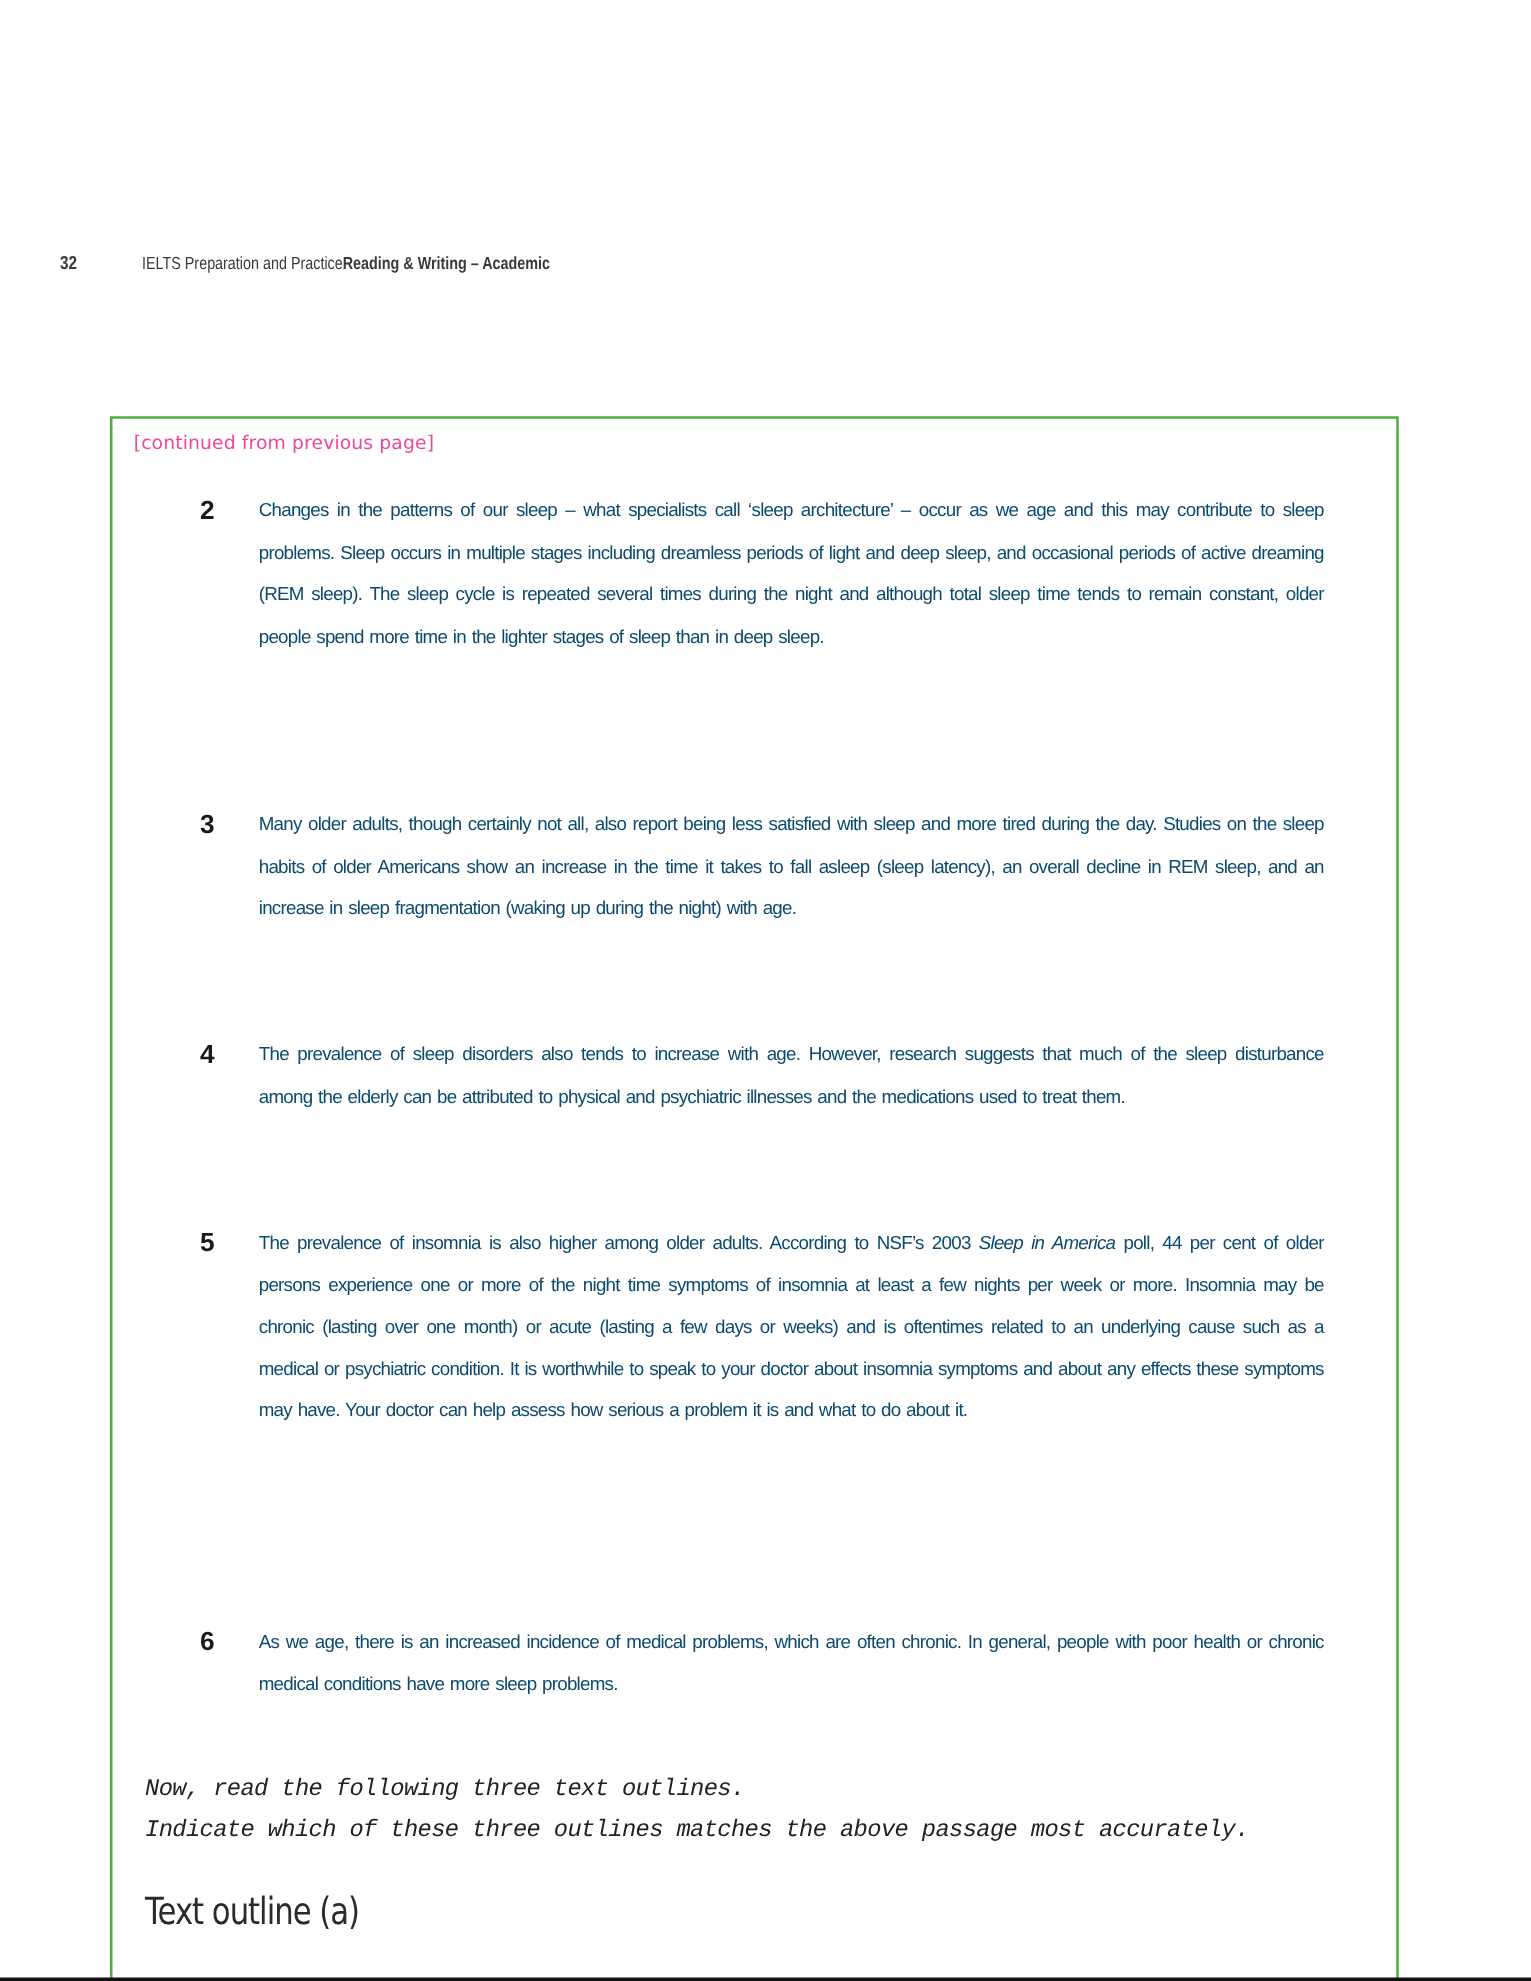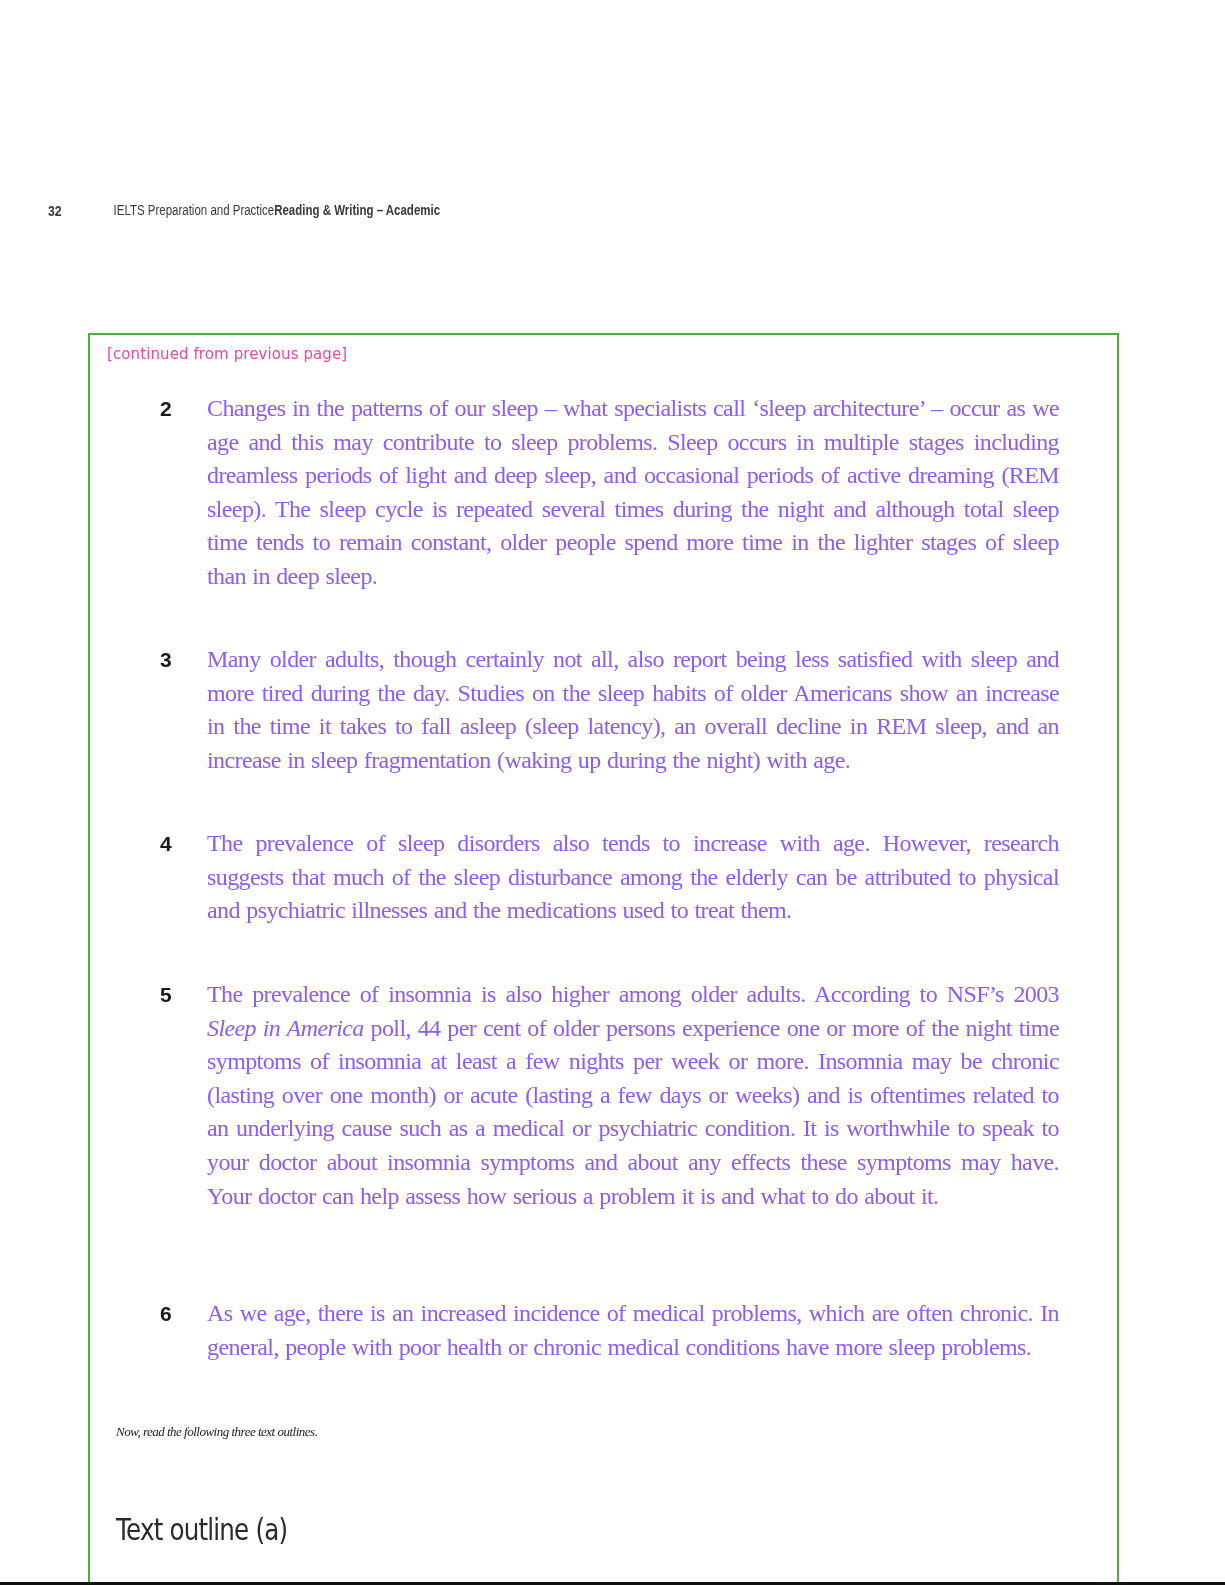--- a/index.html
+++ b/index.html
@@ -68,36 +68,36 @@
       font-family: "Liberation Sans", sans-serif;
       font-weight: bold;
       font-size: 21px;
       line-height: 33.6px;
       color: #1a1a1a;
     }
     .para-text {
       position: absolute;
       left: 117px;
       width: 852px;
-      font-family: Liberation Serif, serif;
-      font-size: 24px;
+      font-family: Liberation Sans, sans-serif;
+      font-size: 15px;
       line-height: 33.6px;
       text-align: justify;
-      color: #8b5cf6;
+      color: #0c4a6e;
       letter-spacing: -0.6px;
       word-spacing: 1px;
     }
     .para-text em { font-style: italic; }
     .instructions {
       position: absolute;
       left: 26px;
       width: 960px;
-      font-family: Liberation Serif, serif;
+      font-family: Liberation Mono, monospace;
       font-style: italic;
-      font-size: 13px;
+      font-size: 19px;
       line-height: 33px;
       color: #222;
       letter-spacing: -0.5px;
     }
     .outline-heading {
       position: absolute;
       left: 26px;
       top: 1177px;
       font-family: "DejaVu Sans", sans-serif;
       font-size: 30px;
@@ -147,18 +147,19 @@
     <div class="para-text"><span>The prevalence of insomnia is also higher among older adults. According to NSF’s 2003 </span><em>Sleep in America</em><span> poll, 44 per cent of older persons experience one or more of the night time symptoms of insomnia at least a few nights per week or more. Insomnia may be chronic (lasting over one month) or acute (lasting a few days or weeks) and is oftentimes related to an underlying cause such as a medical or psychiatric condition. It is worthwhile to speak to your doctor about insomnia symptoms and about any effects these symptoms may have. Your doctor can help assess how serious a problem it is and what to do about it.</span></div>
   </div>
 
   <div class="para" style="top:962px;">
     <span class="para-num">6</span>
     <div class="para-text">As we age, there is an increased incidence of medical problems, which are often chronic. In general, people with poor health or chronic medical conditions have more sleep problems.</div>
   </div>
 
   <div class="instructions" style="top:1080px;">
     <div>Now, read the following three text outlines.</div>
+    <div>Indicate which of these three outlines matches the above passage most accurately.</div>
   </div>
 
   <div class="outline-heading">Text outline (a)</div>
 </div>
 
 <div class="bottom-rule"></div>
 
 </body></html>

